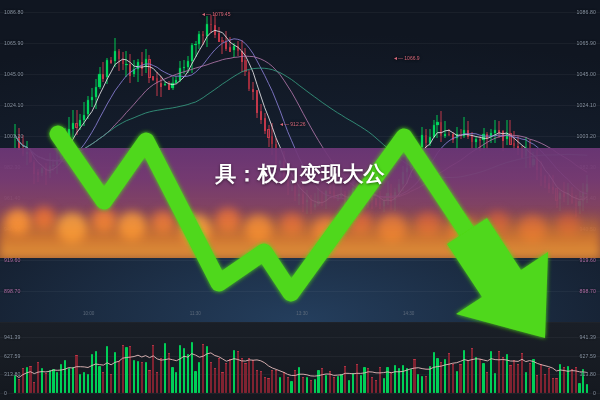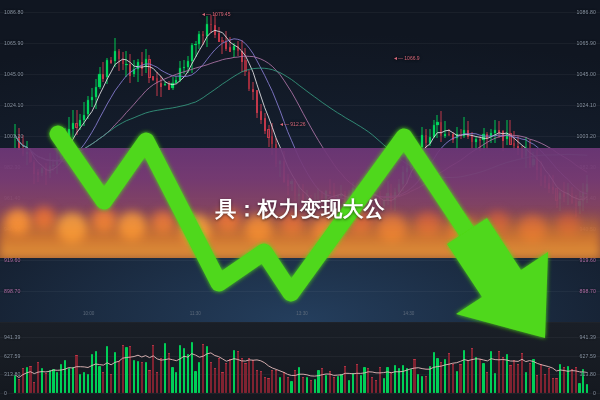--- a/index.html
+++ b/index.html
@@ -84,21 +84,21 @@
 
   
   #headline{
     position:absolute;left:0;top:156px;width:600px;
     text-align:center;color:#ffffff;
     font-family:"DejaVu Sans","Liberation Sans",sans-serif;
     font-weight:700;font-size:21px;line-height:36px;letter-spacing:.2px;
     text-shadow:0 1px 3px rgba(0,0,0,.55);
   }
   #headline .l1{display:block;padding:0 14px;}
-  #headline .l2{display:block;margin-top:35px;}
+  #headline .l2{display:block;}
 </style>
 </head>
 <body>
 
 <div id="stage">
 
   <div class="panel" id="price-panel">
     <div id="price-grid">
         <div class="gridline" style="top: 12px;"></div>
         <div class="gridline" style="top: 42.9556px;"></div>

